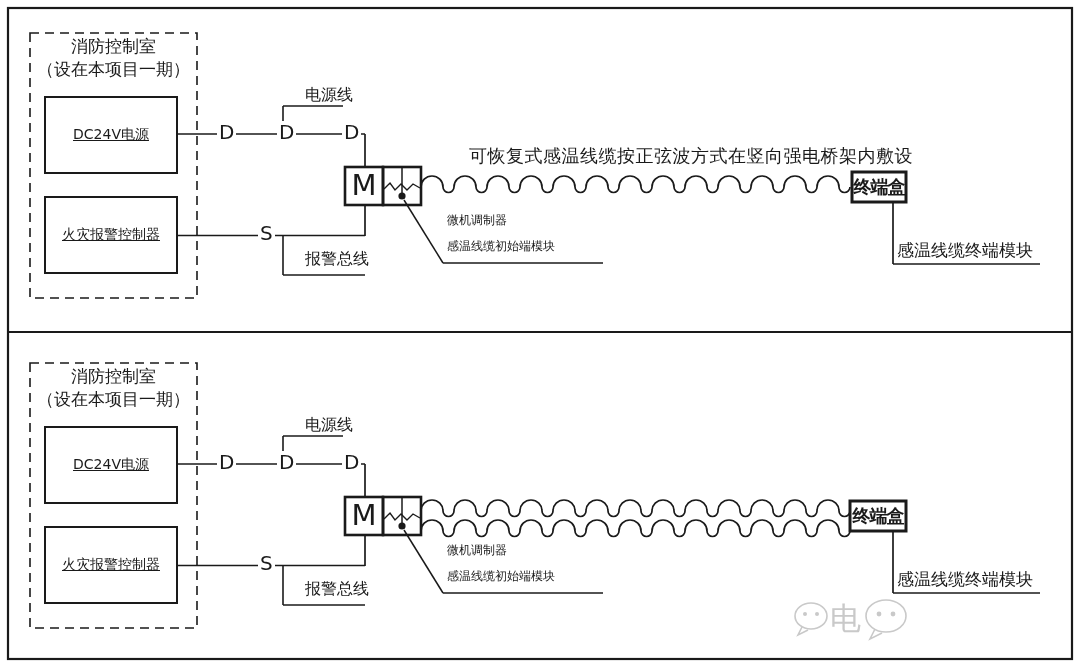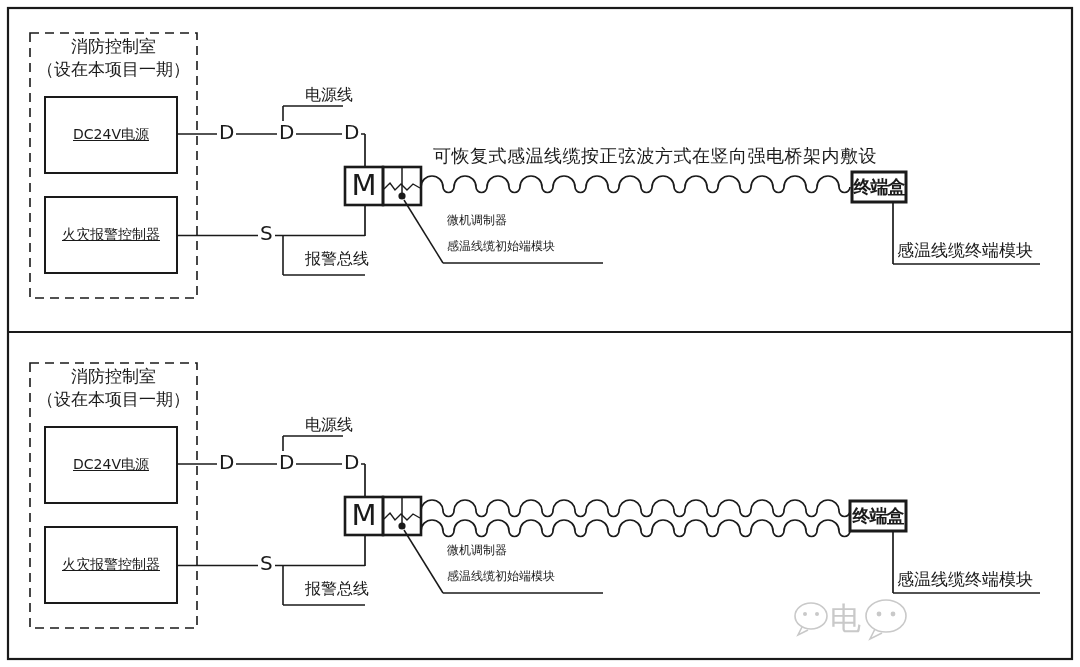--- a/index.html
+++ b/index.html
@@ -6,21 +6,21 @@
   #stage{position:relative;width:1080px;height:667px;background:#ffffff;overflow:hidden;
          font-family:"DejaVu Sans",sans-serif;color:#1a1a1a;}
   #art{position:absolute;left:0;top:0;}
   .lbl{position:absolute;white-space:nowrap;color:#1a1a1a;line-height:1.15;}
   .ctr{text-align:center;}
   .roomtitle{font-size:17px;}
   .boxlbl{font-size:14px;text-decoration:underline;}
   .wirelbl{font-size:16px;margin-left:18px;}
   .conn{font-size:20px;background:#ffffff;padding:0 2px;text-align:center;}
   .mletter{font-size:29px;display:flex;align-items:center;justify-content:center;}
-  .anno{font-size:18px;letter-spacing:0.5px;}
+  .anno{font-size:18px;letter-spacing:0.5px;margin-left:36px;}
   .leaderlbl{font-size:12px;}
   .termbox{font-size:18px;font-weight:700;display:flex;align-items:center;justify-content:center;letter-spacing:-1px;}
   .termlbl{font-size:17px;}
   .watermark{position:absolute;left:792px;top:596px;display:flex;align-items:center;
              color:#c9c9c9;text-shadow:1px 1px 0 #ffffff;}
   .wm-txt{font-size:31px;letter-spacing:3px;}
 </style>
 </head>
 <body>
 

